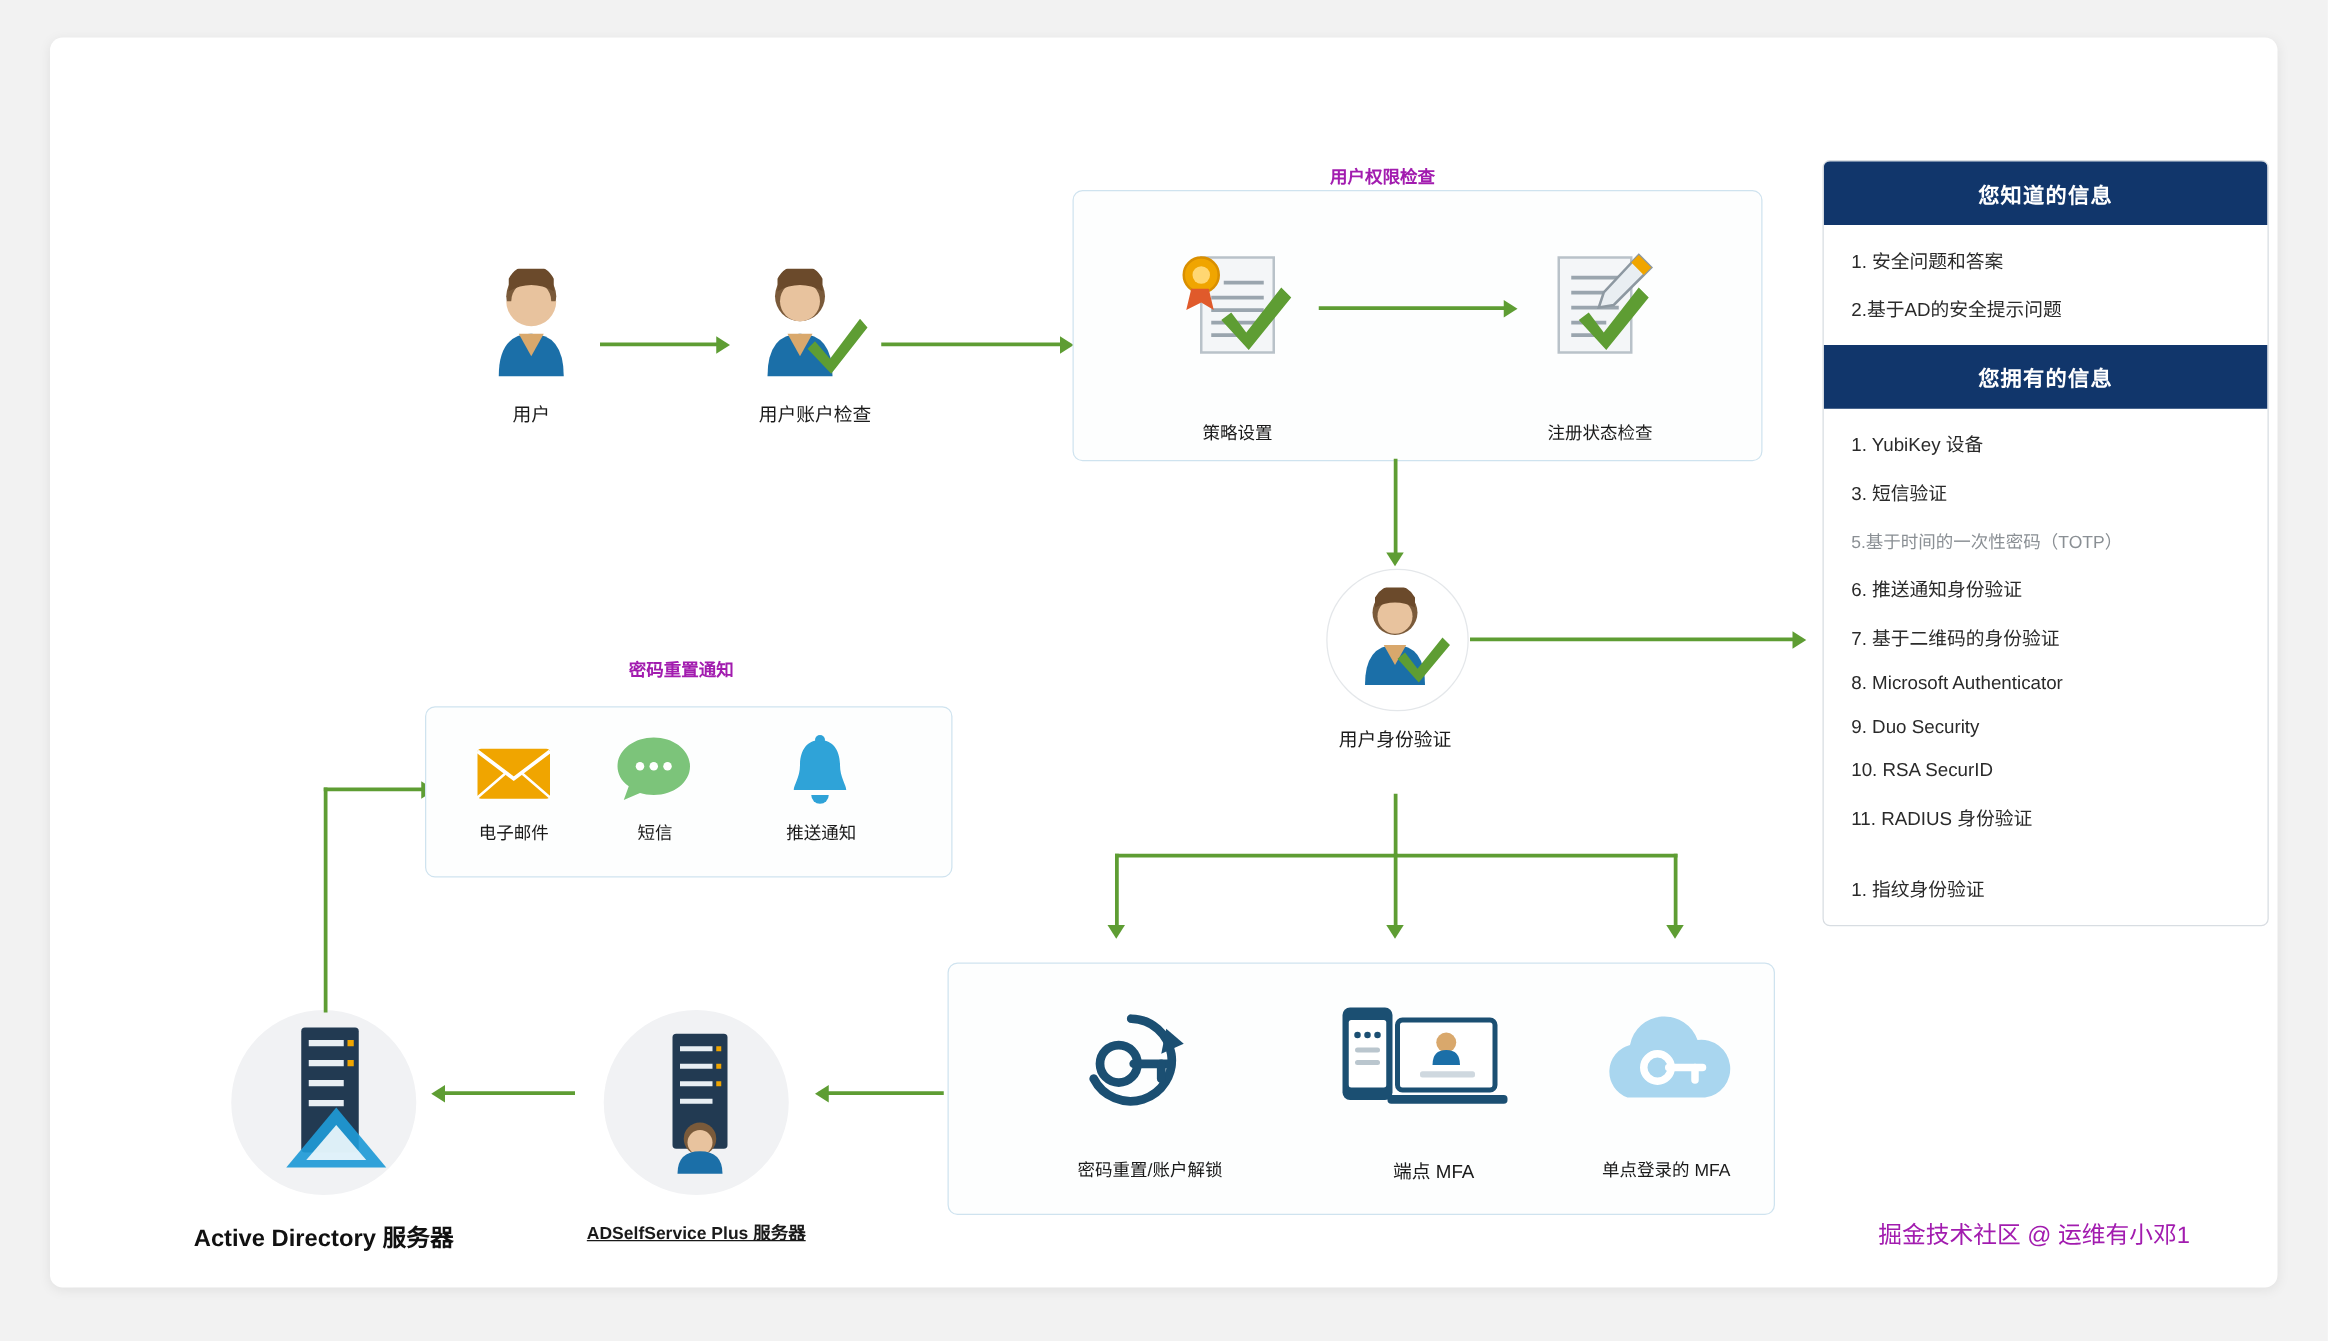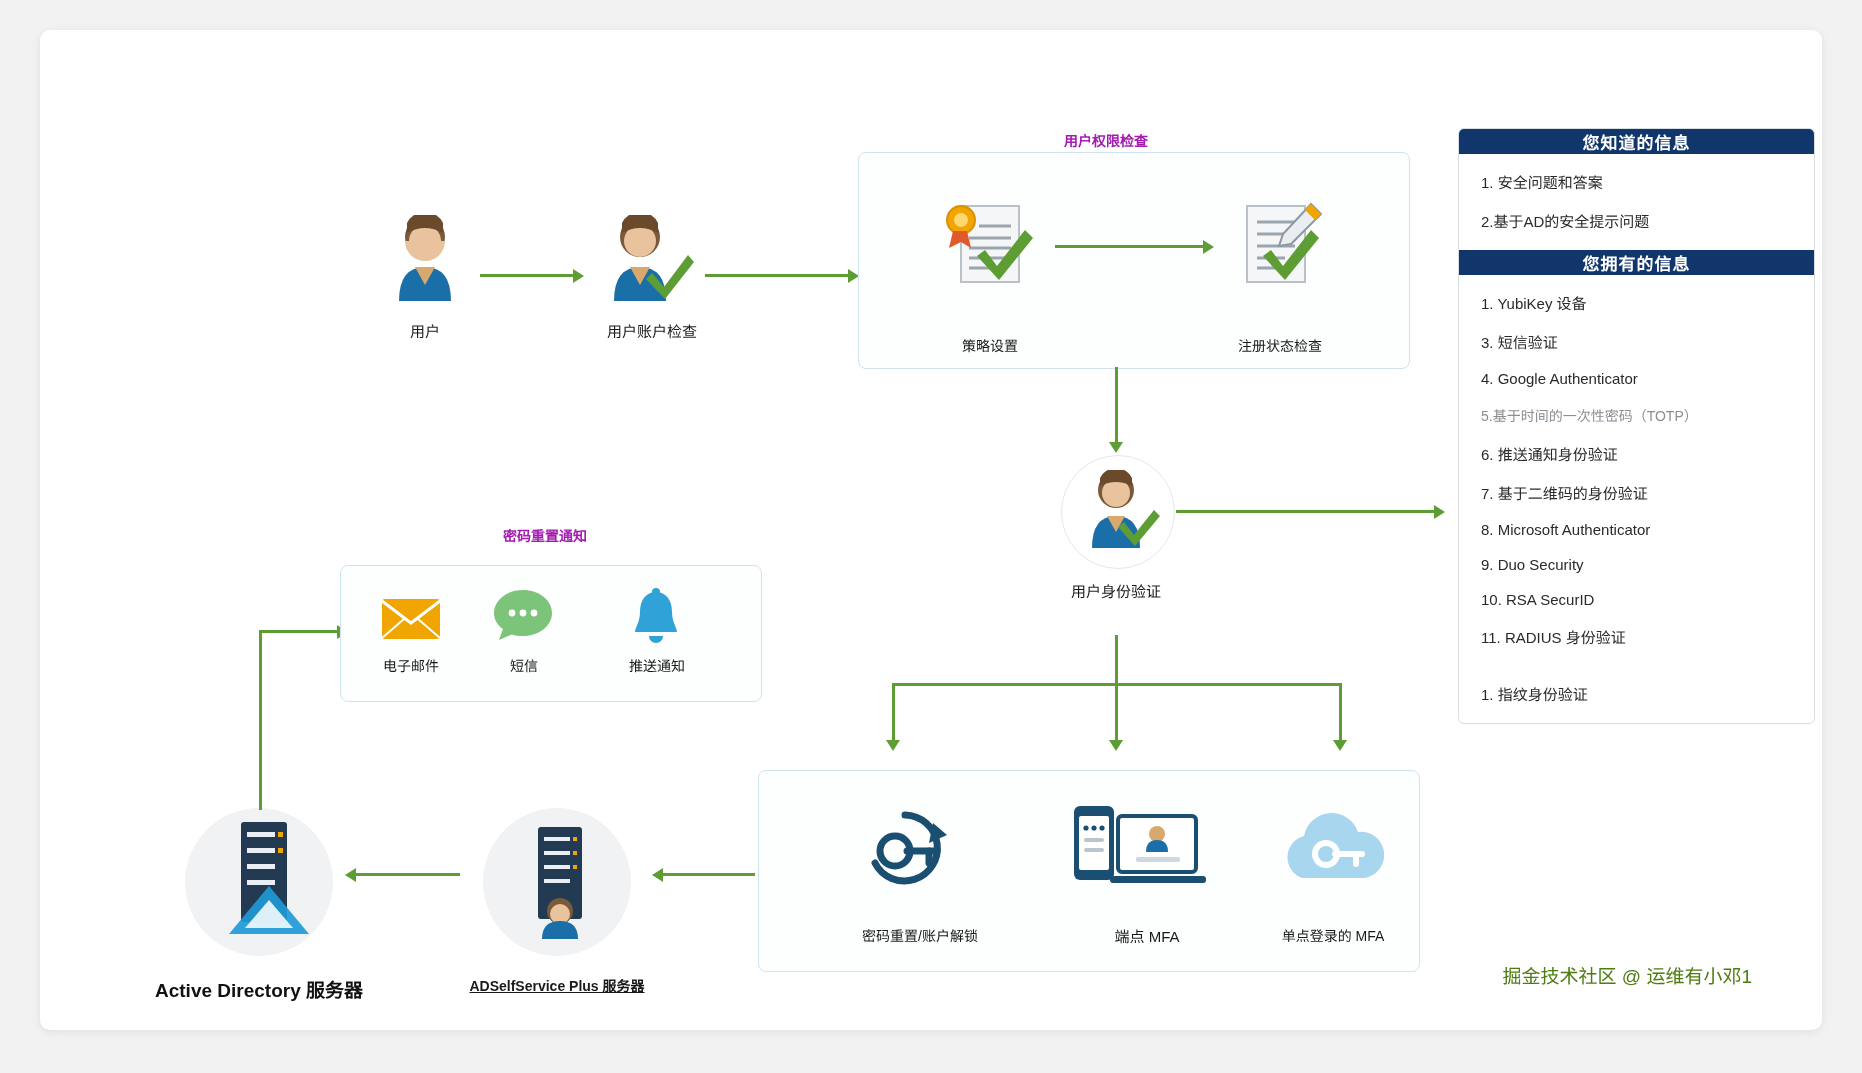--- a/index.html
+++ b/index.html
@@ -79,21 +79,21 @@
     border-radius: 6px;
     background: #ffffff;
     overflow: hidden;
   }
   .ip-head {
     background: #11366b;
     color: #ffffff;
     font-size: 17px;
     font-weight: bold;
     text-align: center;
-    padding: 0 0;
+    padding: 13px 0;
     letter-spacing: 1px;
   }
   .ip-list {
     padding: 8px 0 10px 0;
   }
   .ip-item {
     font-size: 15px;
     color: #2a2a2a;
     padding: 9px 22px;
     white-space: nowrap;
@@ -108,22 +108,22 @@
   }
   .circle-white {
     position: absolute;
     border-radius: 50%;
     background: #ffffff;
     border: 1px solid #e4e7ea;
   }
   .watermark {
     position: absolute;
     right: 70px;
-    bottom: 42px;
-    color: #4d7c0f;
+    bottom: 30px;
+    color: #a21caf;
     font-size: 19px;
     white-space: nowrap;
   }
   .title-lbl {
     position: absolute;
     font-size: 14px;
     color: #a21caf;
     font-weight: bold;
     white-space: nowrap;
     transform: translateX(-50%);
@@ -375,21 +375,20 @@
       <div class="ip-head">您知道的信息</div>
       <div class="ip-list">
         <div class="ip-item">1. 安全问题和答案</div>
         <div class="ip-item">2.基于AD的安全提示问题</div>
       </div>
 
       <div class="ip-head">您拥有的信息</div>
       <div class="ip-list">
         <div class="ip-item">1. YubiKey 设备</div>
         <div class="ip-item">3. 短信验证</div>
-        <div class="ip-item">4.   Google Authenticator</div>
         <div class="ip-item muted">5.基于时间的一次性密码（TOTP）</div>
         <div class="ip-item">6. 推送通知身份验证</div>
         <div class="ip-item">7. 基于二维码的身份验证</div>
         <div class="ip-item">8. Microsoft Authenticator</div>
         <div class="ip-item">9.   Duo Security</div>
         <div class="ip-item">10. RSA SecurID</div>
         <div class="ip-item">11. RADIUS 身份验证</div>
       </div>
 
       <div class="ip-list">

